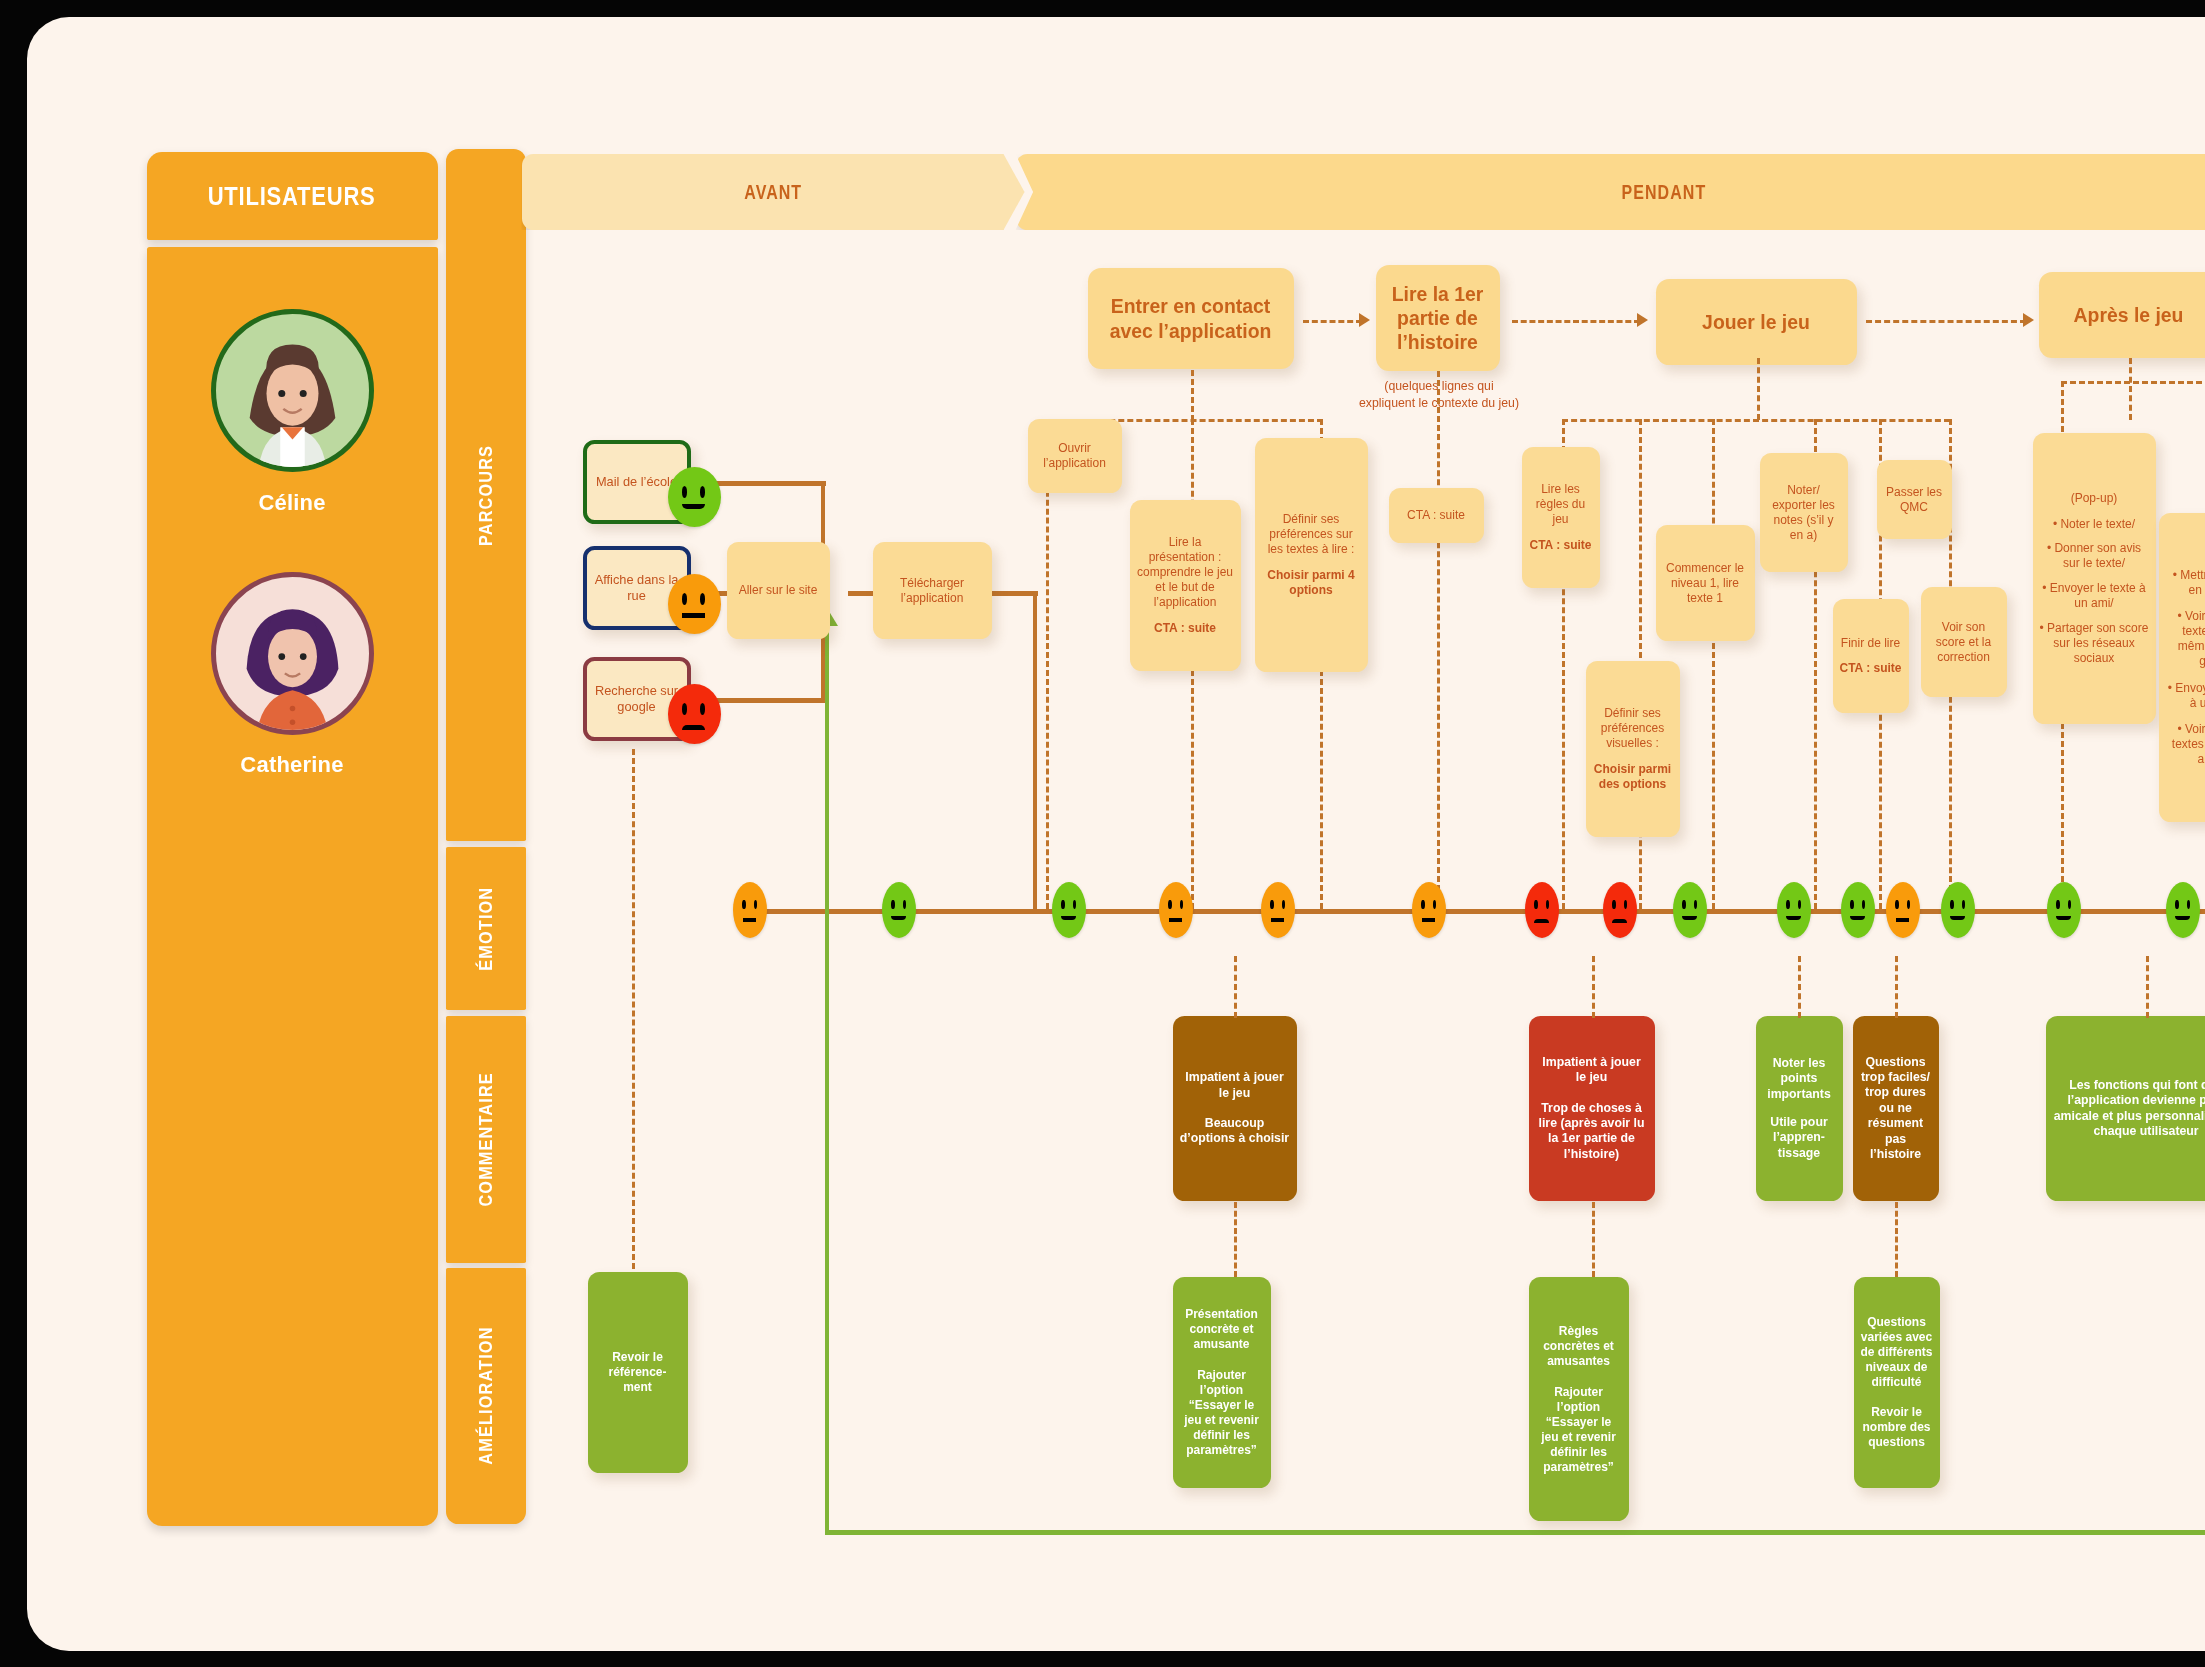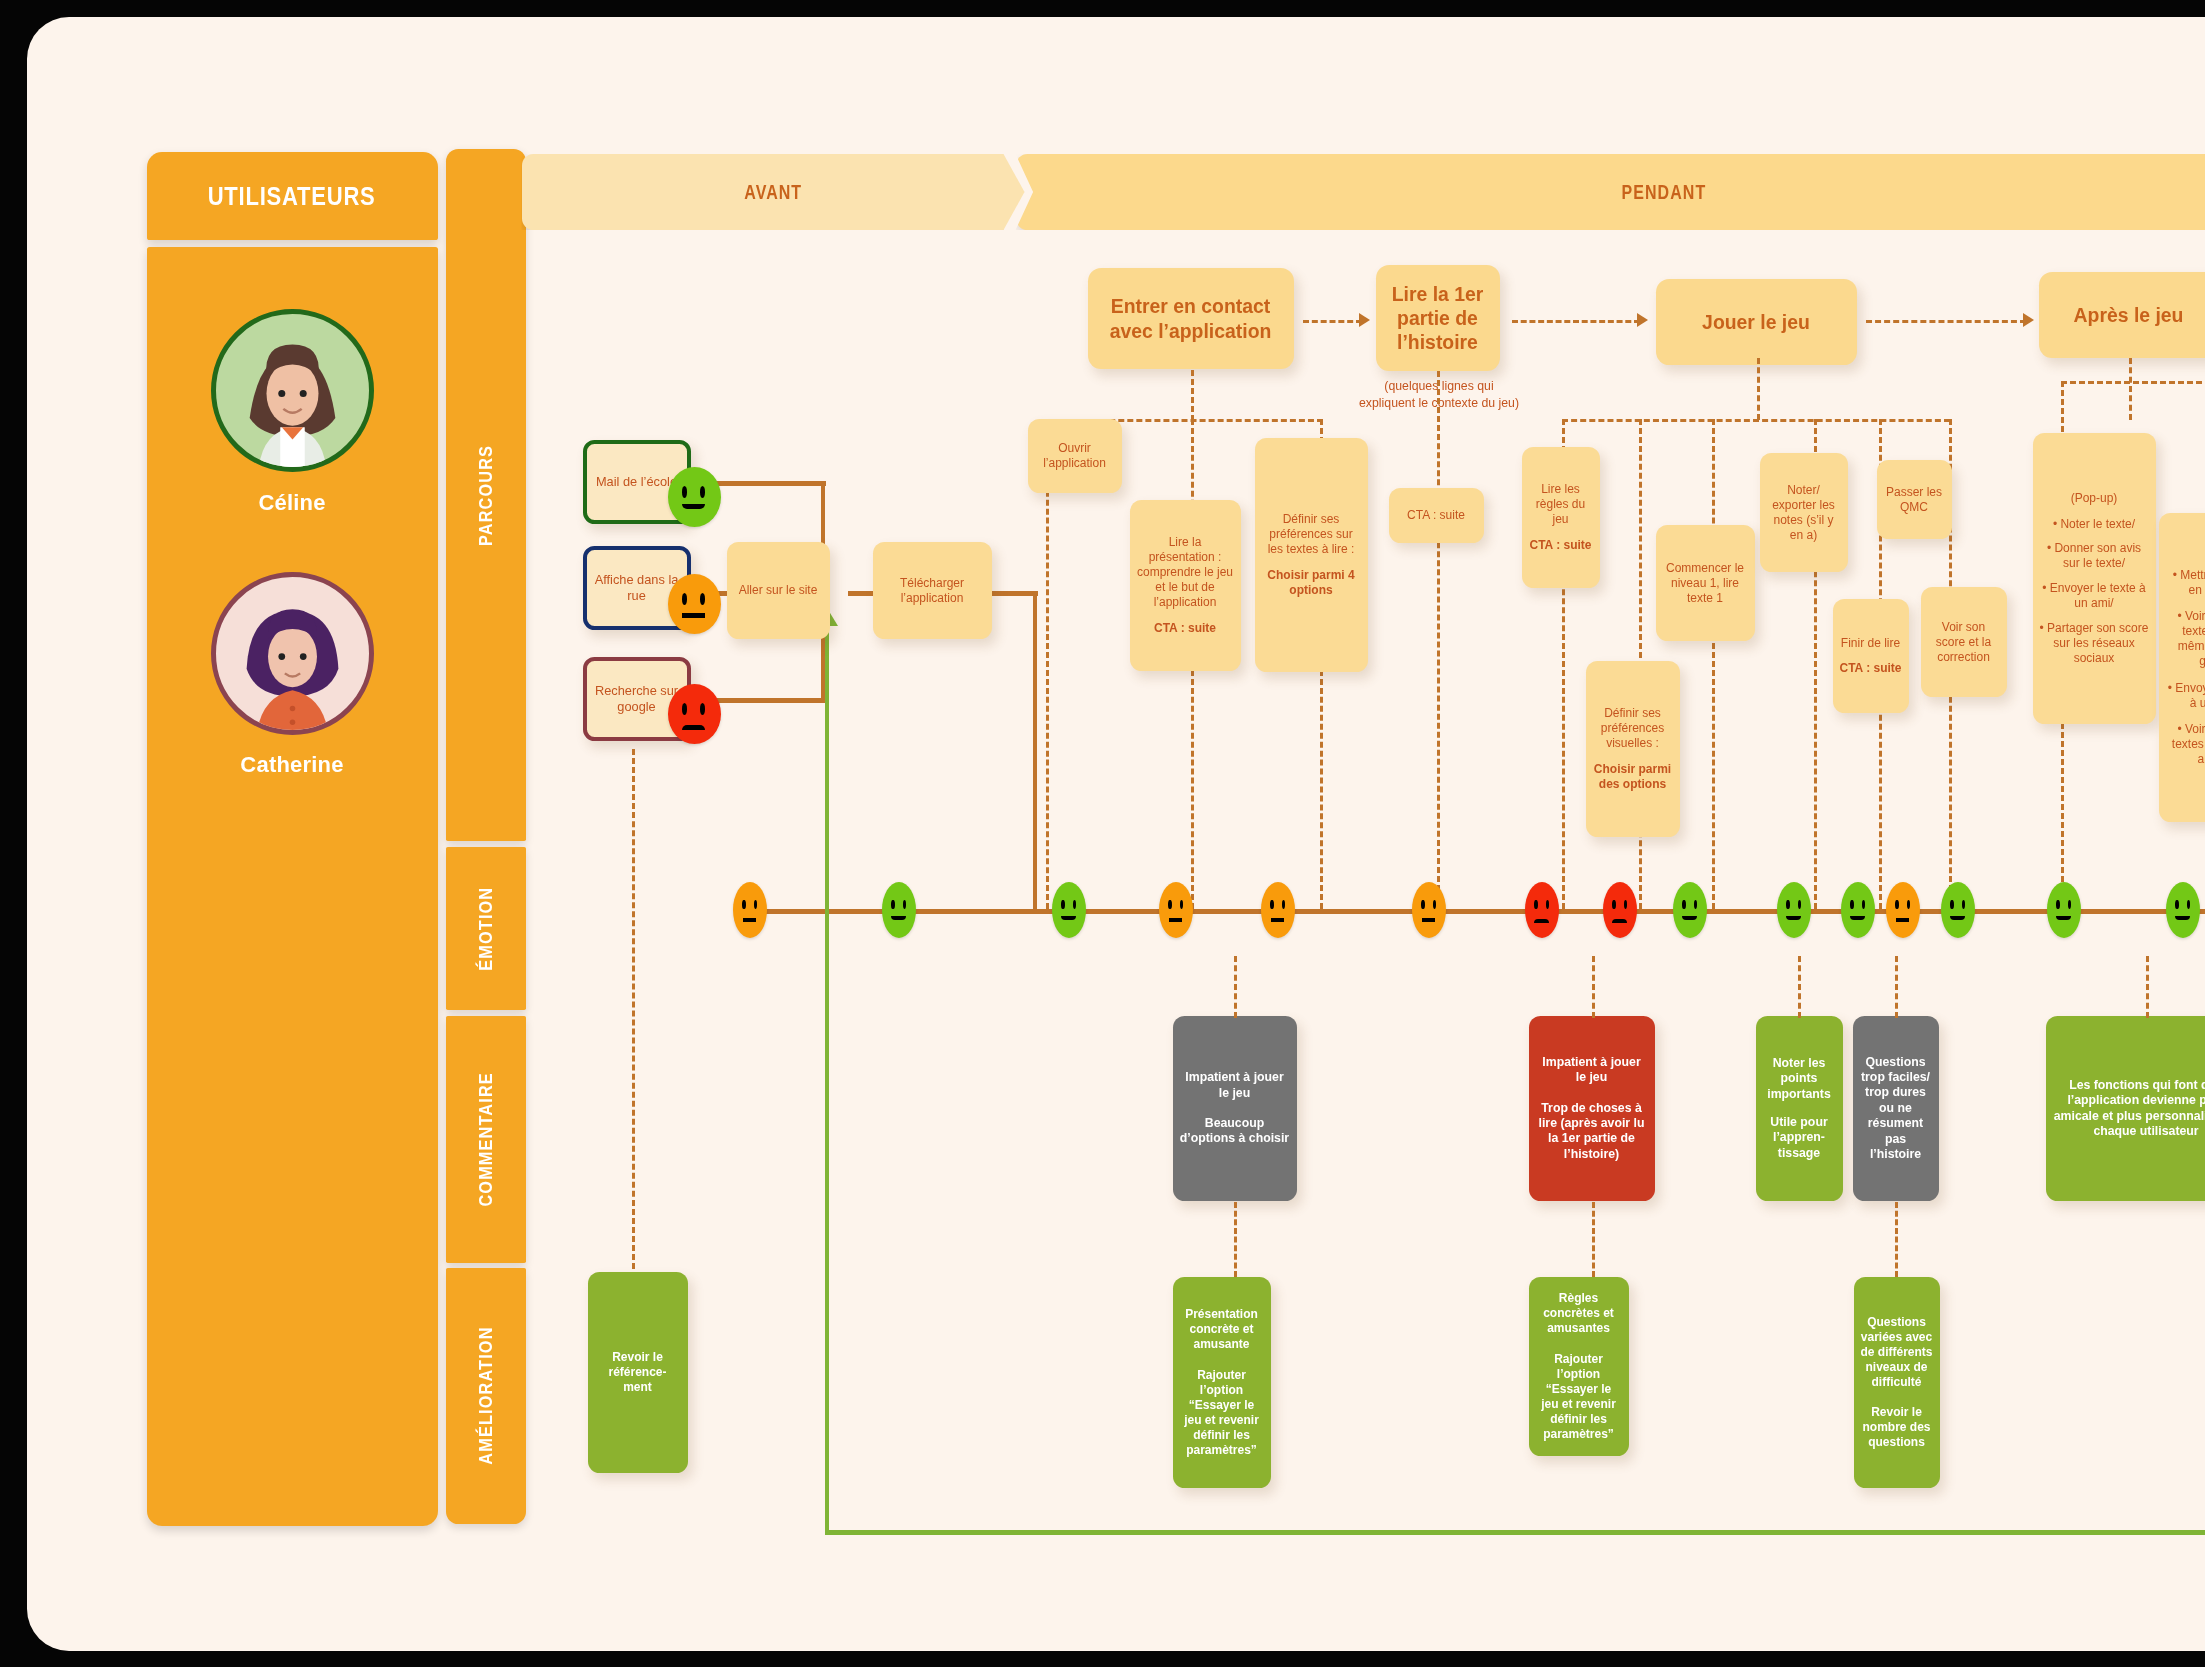--- a/index.html
+++ b/index.html
@@ -117,21 +117,21 @@
 
   
   .touch { background:#FBE8C2; color:#C4541F; font-size:12.8px; }
   .touch.green  { border:4px solid #1F6B17; }
   .touch.blue   { border:4px solid #16306E; }
   .touch.maroon { border:4px solid #8B3B42; }
 
   
   .comment { color:#fff; font-weight:700; font-size:12.3px;
              font-family:"Liberation Sans Narrow","Liberation Sans",sans-serif; }
-  .comment.orange { background:#737373; }
+  .comment.orange { background:#a16207; }
   .comment.red    { background:#C93A22; }
   .comment.green  { background:#8CB22F; }
 
   
   .improve { background:#8CB22F; color:#fff; font-weight:700; font-size:12px;
              font-family:"Liberation Sans Narrow","Liberation Sans",sans-serif; }
   .improve.plain { font-family:"Liberation Sans",sans-serif; }
 
   
   .face { border-radius:50%; position:absolute; box-shadow:0 1.3px 3.1px rgba(0,0,0,.14); }
@@ -539,21 +539,21 @@
       </div>
 
   <div class="abs card improve" style="left:1146px;top:1260px;width:98px;height:211px;">
     <div class="inner">
       <div>Présentation concrète et amusante</div>
       <div style="height:16px"></div>
       <div>Rajouter l’option “Essayer le jeu et revenir définir les paramètres”</div>
     </div>
       </div>
 
-  <div class="abs card improve" style="left:1502px;top:1260px;width:100px;height:179px;">
+  <div class="abs card improve" style="left:1502px;top:1260px;width:100px;height:244px;">
     <div class="inner">
       <div>Règles concrètes et amusantes</div>
       <div style="height:16px"></div>
       <div>Rajouter l’option “Essayer le jeu et revenir définir les paramètres”</div>
     </div>
       </div>
 
   <div class="abs card improve" style="left:1827px;top:1260px;width:86px;height:211px;">
     <div class="inner">
       <div>Questions variées avec de différents niveaux de difficulté</div>

